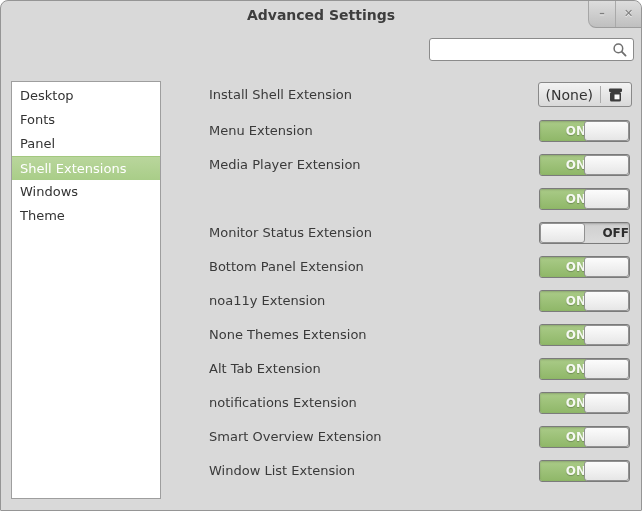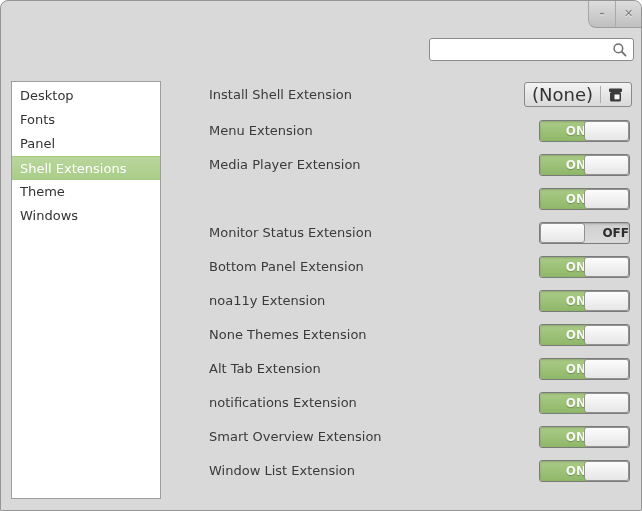--- a/index.html
+++ b/index.html
@@ -78,21 +78,21 @@
     font-size:13px; color:#3a3a3a; white-space:nowrap;margin-left:29px;
   }
   
   .filebtn {
     position:absolute; right:9px; top:0; height:25px;
     display:flex; align-items:center;
     border:1px solid #898989; border-radius:3px;
     background:linear-gradient(#f3f3f3,#d9d9d9);
     padding:0 7px;
   }
-  .file-value { font-size:18px; color:#333333; padding-right:7px; }
+  .file-value { font-size:14px; color:#333333; padding-right:7px; }
   .file-sep { width:1px; height:17px; background:#ababab; }
   .file-icon { width:16px; height:16px; margin-left:7px; display:inline-block; }
   
   .toggle {
     position:absolute; right:11px; top:0; width:91px; height:22px;
     border:1px solid #7b7b7b; border-radius:3px;
     background:linear-gradient(#cfcfcf,#dbdbdb);
     box-shadow:inset 0 1px 2px rgba(0,0,0,0.22);
     overflow:hidden;
   }
@@ -117,20 +117,23 @@
     background:linear-gradient(#fcfcfc,#e6e6e6);
   }
   .toggle.on .handle { right:0; }
   .toggle.off .handle { left:0; }
 </style>
 </head>
 <body>
 
 <div class="window">
 
+  <div class="titlebar">
+    <span>Advanced Settings</span>
+  </div>
 
   <div class="winbtns">
     <div class="winbtn">
       <span>–</span>
     </div>
     <div class="winbtn">
       <span>✕</span>
     </div>
   </div>
 
@@ -140,22 +143,22 @@
       <circle cx="6.4" cy="6.4" r="4.3" fill="none" stroke="#6f6f6f" stroke-width="1.5"></circle>
       <line x1="9.7" y1="9.7" x2="13.6" y2="13.6" stroke="#6f6f6f" stroke-width="1.8" stroke-linecap="round"></line>
     </svg>
   </span>
 
   <div class="sidebar">
       <div class="side-item">Desktop</div>
       <div class="side-item">Fonts</div>
       <div class="side-item">Panel</div>
       <div class="side-item selected">Shell Extensions</div>
+      <div class="side-item">Windows</div>
       <div class="side-item">Theme</div>
-      <div class="side-item">Windows</div>
     </div>
 
   <div class="panel">
       <div class="row" style="top: 81px; height: 25px;">
         <span class="row-label" style="line-height: 25px;">Install Shell Extension</span>
         <div class="filebtn">
           <span class="file-value">(None)</span>
           <span class="file-sep"></span>
           <span class="file-icon">
     <svg width="16" height="16" viewBox="0 0 16 16">

